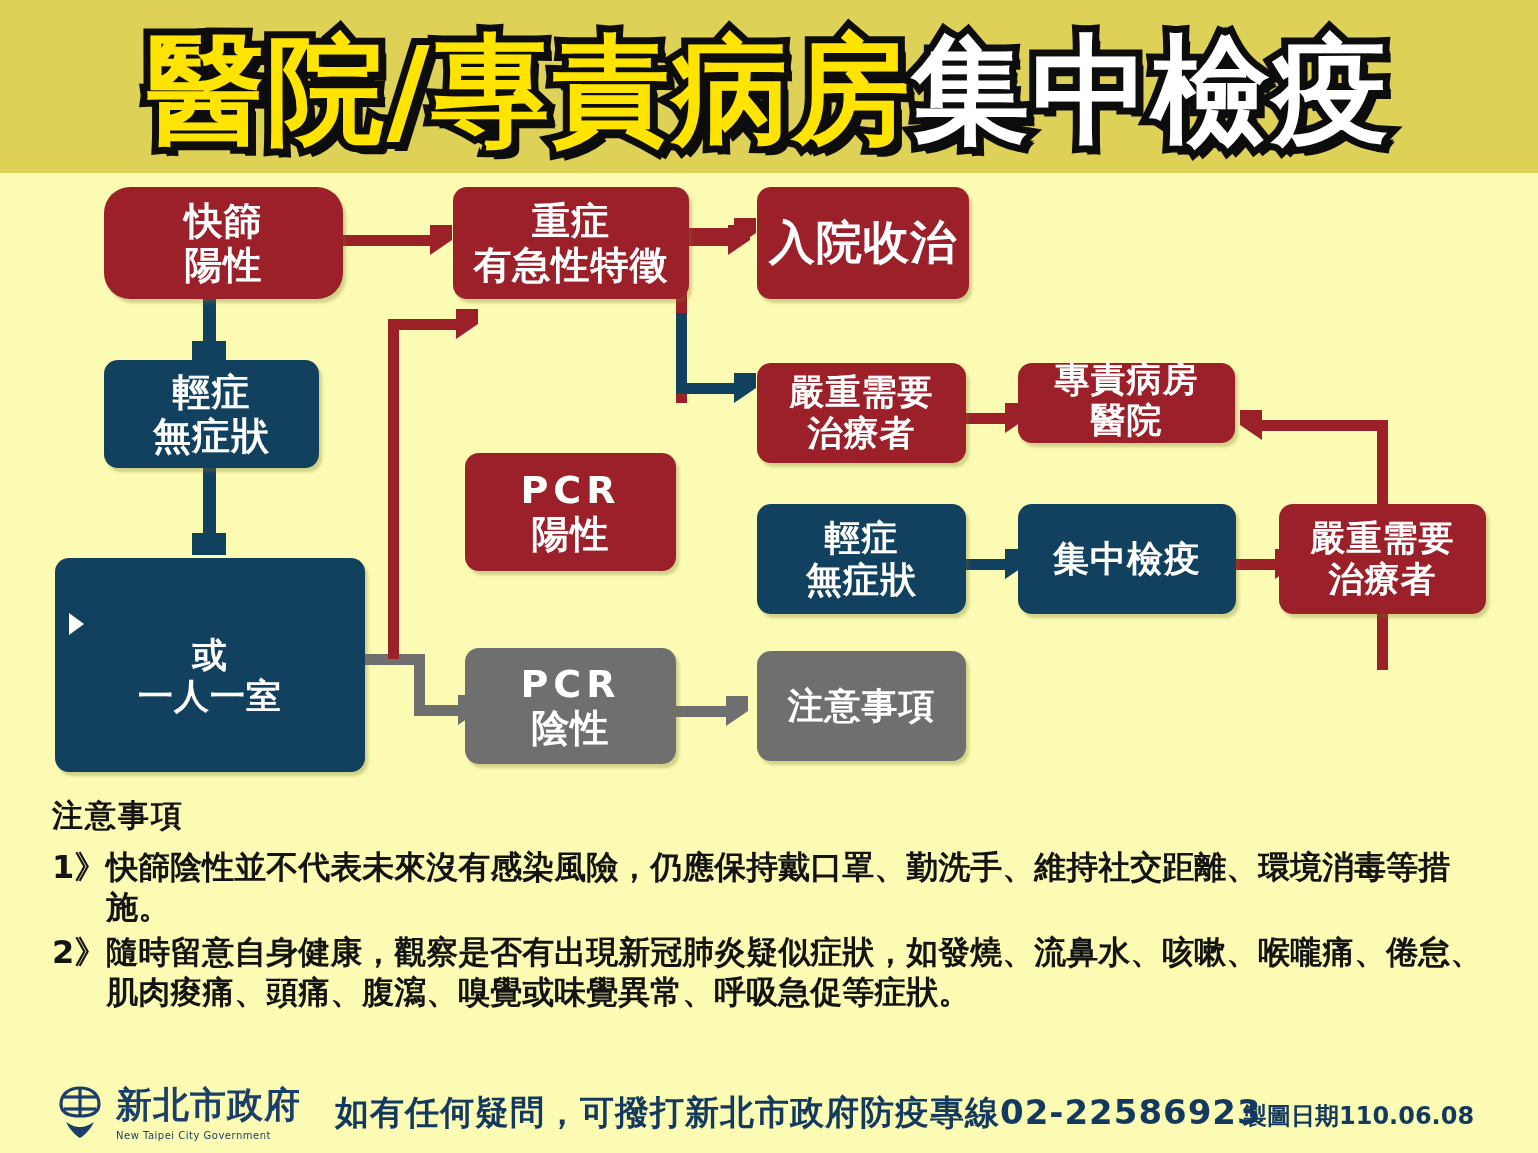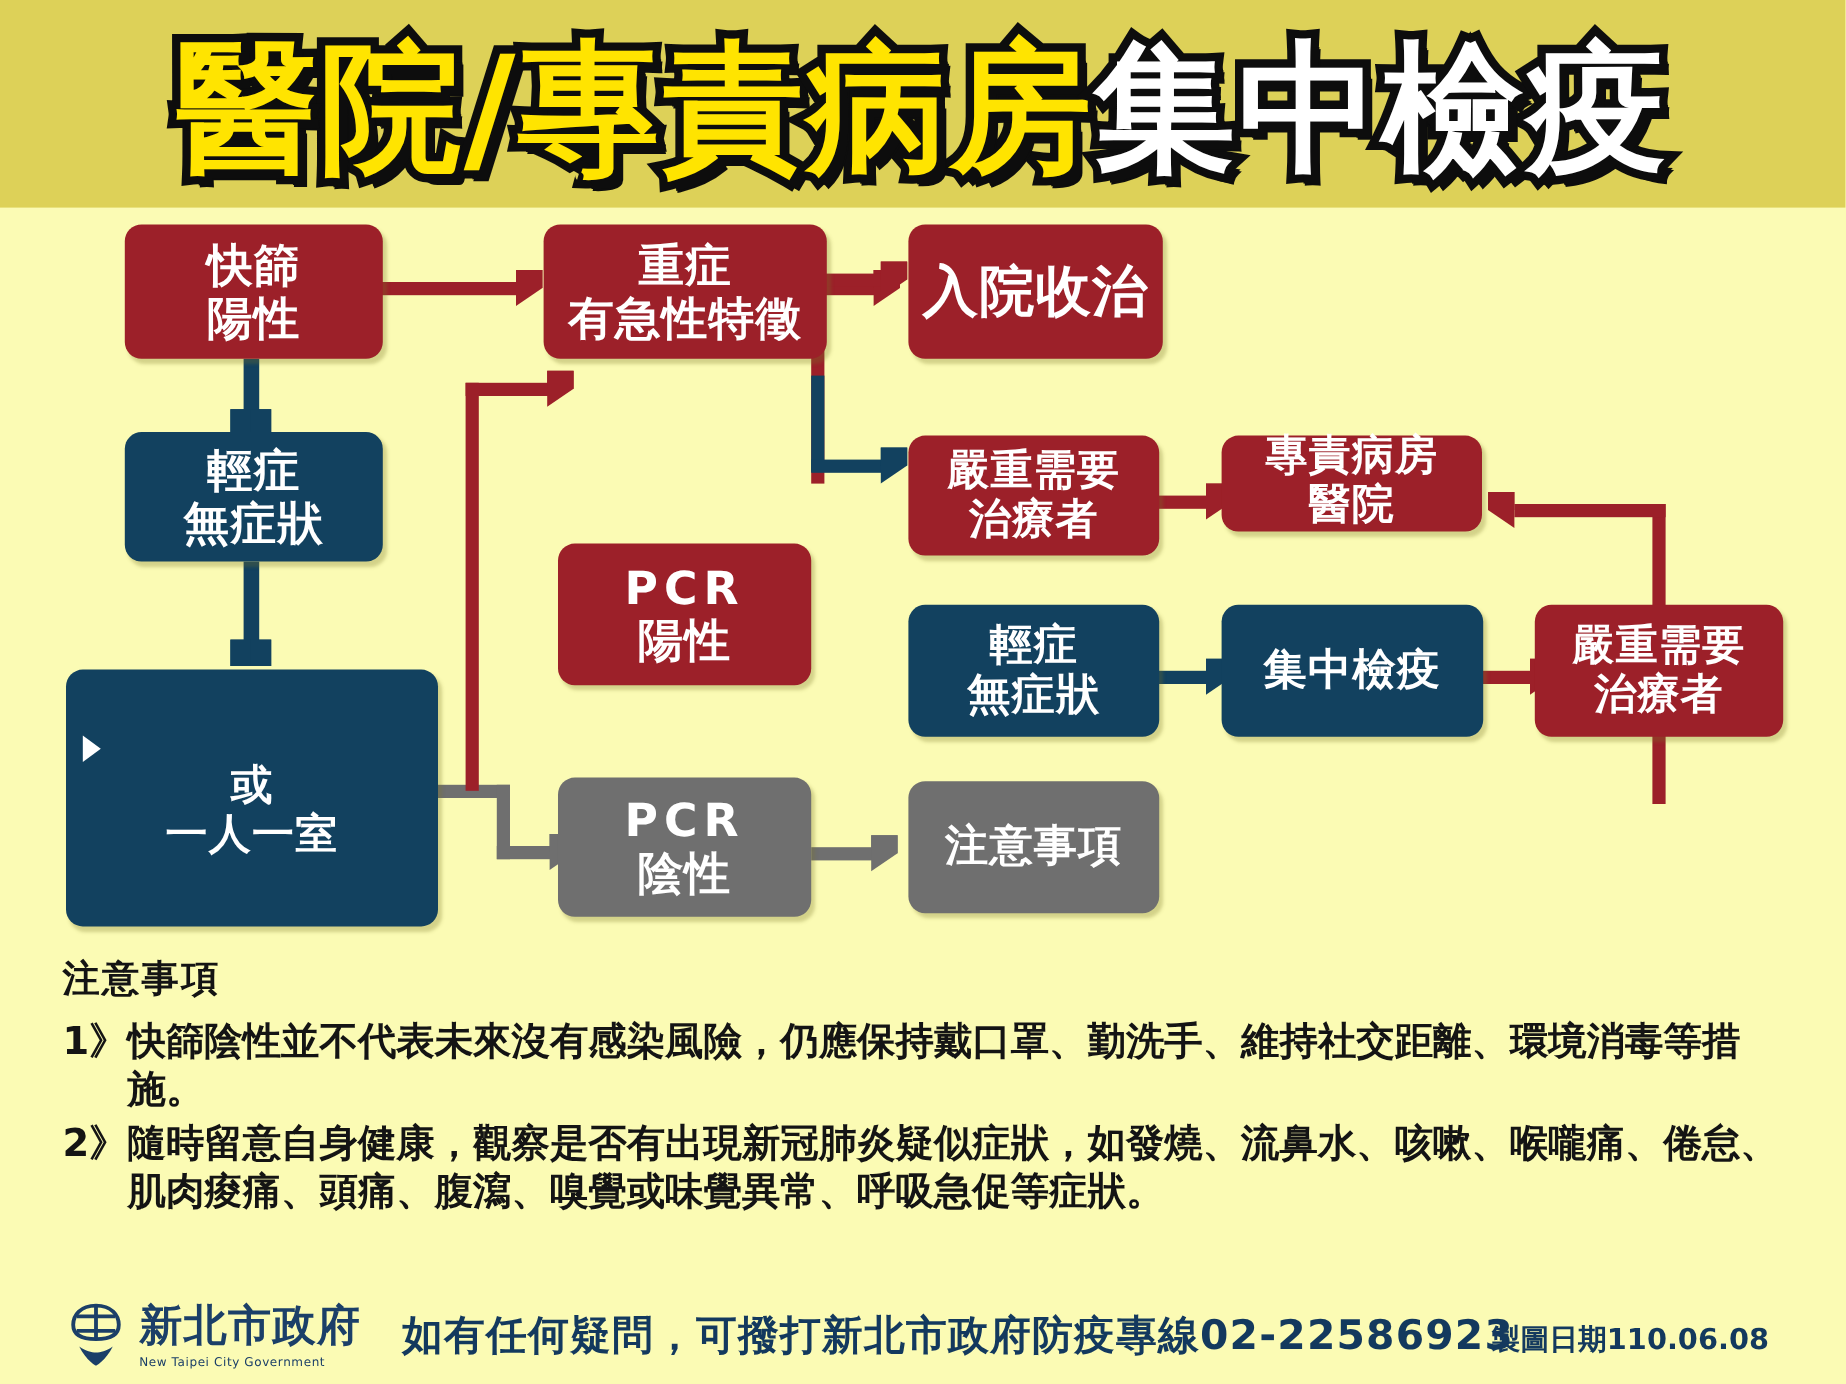--- a/index.html
+++ b/index.html
@@ -177,21 +177,21 @@
   <div class="conn hline c-red" style="left:1235px;top:386px;width:44px;"></div>
   <div class="arrow ar-r red-a" style="left:1275px;top:376px;"></div>
 
   <div class="conn vline c-red" style="left:1377px;top:247px;height:250px;"></div>
   <div class="conn hline c-red" style="left:1262px;top:247px;width:126px;"></div>
   <div class="arrow ar-l red-a" style="left:1240px;top:237px;"></div>
 
   <div class="conn hline c-grey" style="left:676px;top:533px;width:52px;"></div>
   <div class="arrow ar-r grey-a" style="left:726px;top:523px;"></div>
 
-  <div class="node red" style="left:104px;top:14px;width:215px;height:112px;font-size:38px;">
+  <div class="node red" style="left:104px;top:14px;width:239px;height:112px;font-size:38px;border-radius:26px;">
     <span class="ln">快篩</span>
     <span class="ln">陽性</span>
   </div>
 
   <div class="node red" style="left:453px;top:14px;width:236px;height:112px;font-size:38px;">
     <span class="ln">重症</span>
     <span class="ln">有急性特徵</span>
   </div>
 
   <div class="node red" style="left:757px;top:14px;width:212px;height:112px;font-size:46px;">

